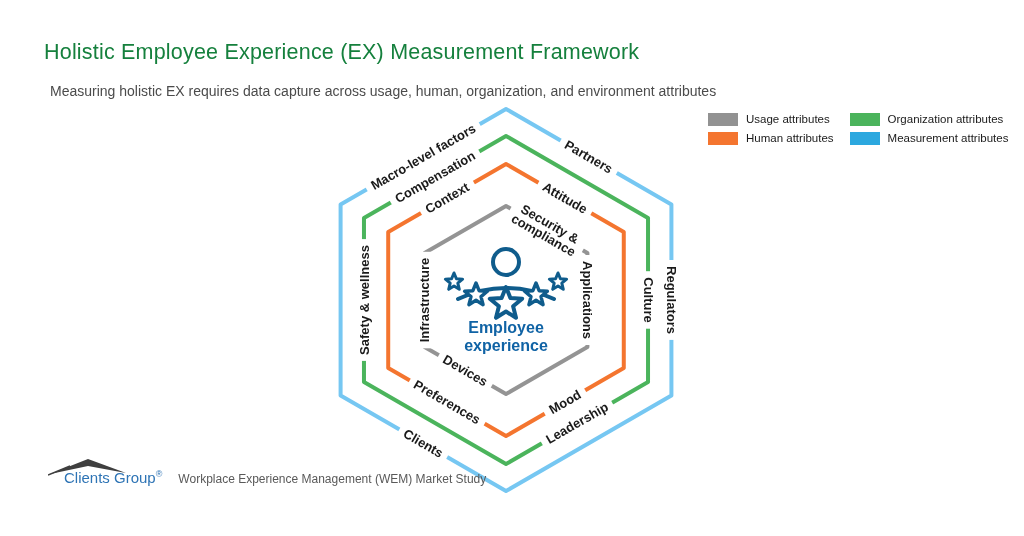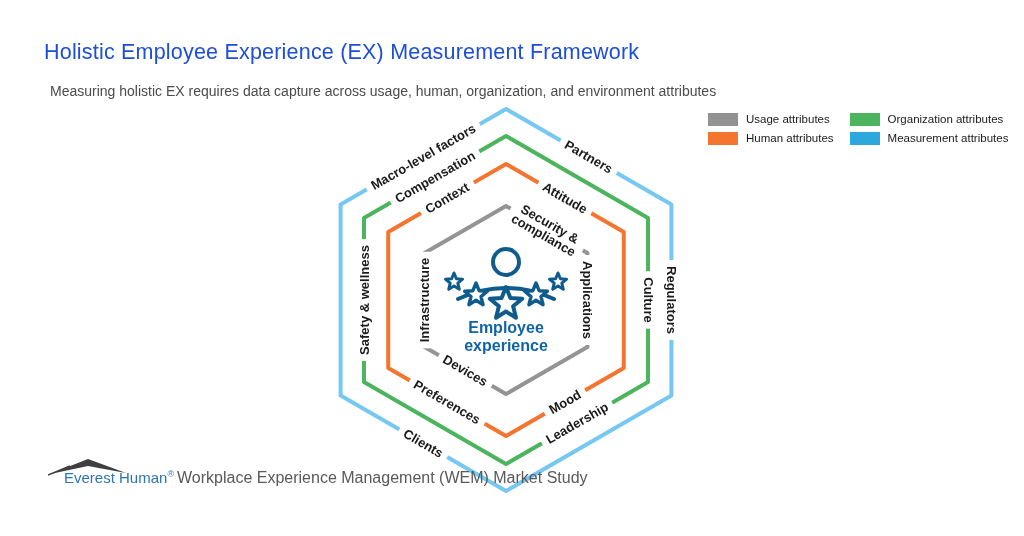--- a/index.html
+++ b/index.html
@@ -2,21 +2,21 @@
 <html><head>
 <meta charset="utf-8">
 <style>
   html,body{margin:0;padding:0;background:#ffffff;}
   body{
     width:1024px;height:536px;position:relative;overflow:hidden;
     font-family:"Liberation Sans", sans-serif;
   }
   .page-title{
     position:absolute;left:44px;top:40px;margin:0;
-    font-size:21.5px;font-weight:400;color:#1d4ed8;letter-spacing:.2px;
+    font-size:21.5px;font-weight:400;color:#15803d;letter-spacing:.2px;
   }
   .page-subtitle{
     position:absolute;left:44px;top:77px;margin:6px;
     font-size:14px;font-weight:400;color:#4B4B4B;
   }
   .legend{
     position:absolute;top:110px;left:708px;
     display:grid;grid-auto-flow:column;
     grid-template-rows:repeat(2,18px);grid-template-columns:auto auto;
     column-gap:16px;row-gap:1px;
@@ -25,21 +25,21 @@
   .swatch{width:30px;height:13px;display:inline-block;}
   .legend-label{font-size:11.5px;color:#1A1A1A;white-space:nowrap;}
   #diagram-svg{position:absolute;left:0;top:0;}
   .edge-label{font-family:"Liberation Sans",sans-serif;font-size:13px;font-weight:700;fill:#1A1A1A;}
   .center-label{font-family:"Liberation Sans",sans-serif;font-size:16px;font-weight:700;}
   .footer{position:absolute;left:48px;top:458px;height:30px;}
   .footer-mountain{position:absolute;left:0;top:0;}
   .footer-text{position:absolute;left:16px;top:11px;white-space:nowrap;}
   .brand{color:#2E74B5;font-size:15px;}
   .brand-reg{color:#2E74B5;font-size:9px;vertical-align:6px;}
-  .study{color:#595959;font-size:16px;margin-left:3px;}
+  .study{color:#595959;font-size:12px;margin-left:16px;}
 </style>
 </head>
 <body>
 
 <h1 class="page-title">Holistic Employee Experience (EX) Measurement Framework</h1>
 <p class="page-subtitle">Measuring holistic EX requires data capture across usage, human, organization, and environment attributes</p>
 
 <div class="legend">
     <div class="legend-item">
       <span class="swatch" style="background: rgb(146, 146, 146);"></span>
@@ -140,15 +140,15 @@
       <text x="506" y="351" text-anchor="middle" class="center-label" fill="#1063A5">experience</text>
     </g>
   </svg>
 
 <div class="footer">
   <svg class="footer-mountain" width="92" height="18" viewBox="0 0 92 18" xmlns="http://www.w3.org/2000/svg">
     <path d="M2 16 L40 1 L78 15 L40 8 Z" fill="#3F3F3F"></path>
     <path d="M0 17 L22 8" stroke="#3F3F3F" stroke-width="1.4" fill="none"></path>
   </svg>
   <div class="footer-text">
-    <span class="brand">Everest Human</span><span class="brand-reg">®</span><span class="study">Workplace Experience Management (WEM) Market Study</span>
+    <span class="brand">Clients Group</span><span class="brand-reg">®</span><span class="study">Workplace Experience Management (WEM) Market Study</span>
   </div>
 </div>
 
 </body></html>

